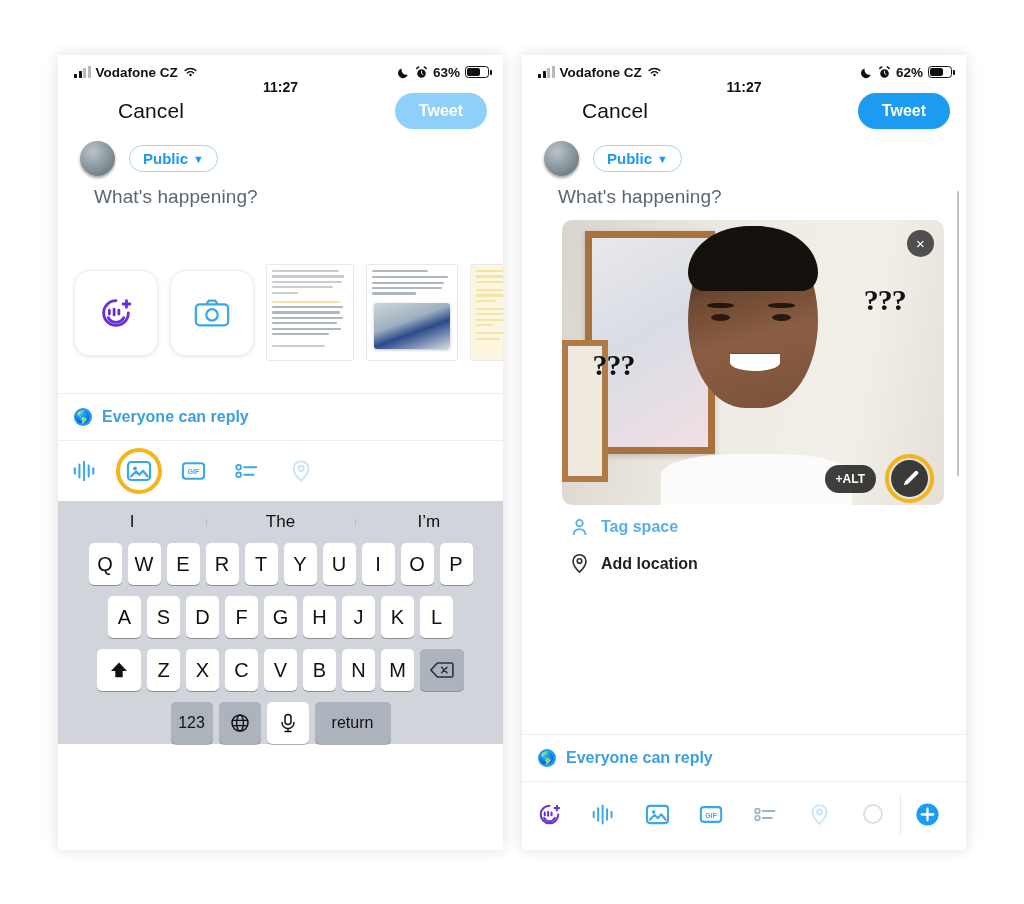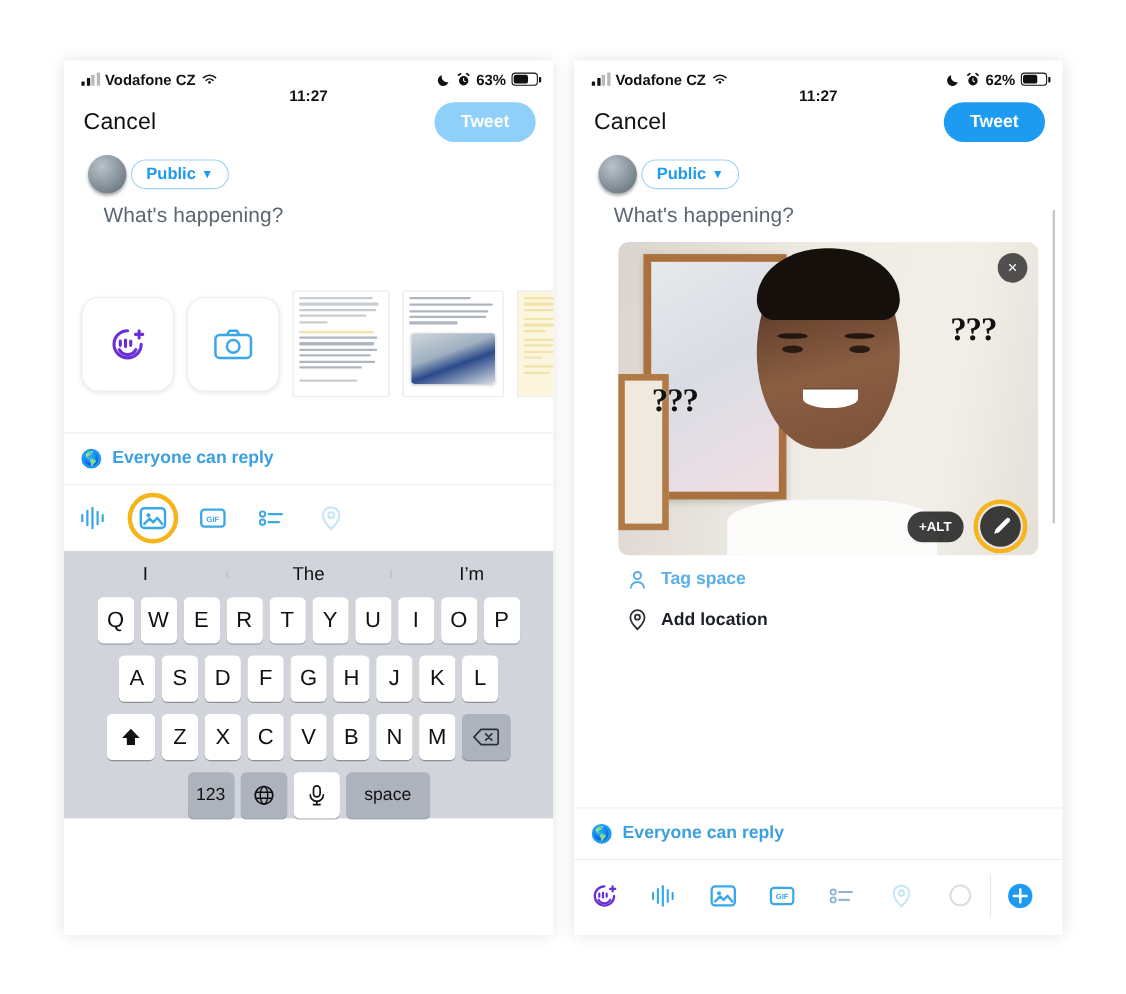--- a/index.html
+++ b/index.html
@@ -38,28 +38,28 @@
   .battery { width: 24px; height: 12px; border: 1.6px solid #111; border-radius: 3.5px;
              position: relative; display:inline-block; }
   .battery::after { content:""; position:absolute; right:-4px; top:3.4px; width:2px;
                     height:5px; background:#111; border-radius:0 1px 1px 0;}
   .battery .fill { position:absolute; left:1.3px; top:1.3px; bottom:1.3px; background:#111;
                    border-radius:2px; }
 
   
   .navbar { display:flex; align-items:center; justify-content:space-between;
             padding: 8px 16px 10px 18px; }
-  .cancel { font-size: 21px; color: #111; letter-spacing:.1px;}
+  .cancel { font-size: 21px; color: #111; letter-spacing:.1px;margin-left:42px;}
   .tweet-btn { font-size: 16px; font-weight: bold; color: #fff;
                border-radius: 999px; padding: 9px 24px; border:none;}
   .tweet-on  { background: #1d9bf0; }
   .tweet-off { background: #8ed0f9; }
 
   
-  .composer-head { display:flex; align-items:center; gap:4px; padding: 2px 16px 0 22px; }
+  .composer-head { display:flex; align-items:center; gap:14px; padding: 2px 16px 0 22px; }
   .avatar { width: 35px; height: 35px; border-radius: 50%;
             background: radial-gradient(circle at 36% 30%, #b9c3c9 0%, #8e9ba3 45%, #5d686f 100%);
             box-shadow: 0 2px 3px rgba(0,0,0,.35);}
   .public-pill { display:flex; align-items:center; gap:5px;
                  border:1.4px solid #9fd4f5; border-radius:999px;
                  padding: 4px 13px; color:#1d9bf0; font-size:15px; font-weight:bold;}
   .chev { font-size: 11px; }
 
   .whats { padding: 10px 16px 0 36px; font-size: 19px; color:#5b6672; letter-spacing:.1px;}
   .media-row { display:flex; align-items:center; gap:12px; padding: 0 0 0 16px; margin-top: 56px;}
@@ -399,21 +399,21 @@
             <path d="M2.3 7.3h15.4M2.3 12.7h15.4" stroke="#111" stroke-width="1.3"></path>
           </svg>
         </div>
         <div class="key mic">
           <svg width="18" height="20" viewBox="0 0 18 20">
             <rect x="6" y="1.5" width="6" height="10" rx="3" stroke="#111" stroke-width="1.5" fill="none"></rect>
             <path d="M3 9.5a6 6 0 0012 0" stroke="#111" stroke-width="1.5" fill="none" stroke-linecap="round"></path>
             <path d="M9 15.5v3M6 18.5h6" stroke="#111" stroke-width="1.5" stroke-linecap="round"></path>
           </svg>
         </div>
-        <div class="key return">space</div>
+        <div class="key return">return</div>
       </div>
     </div>
   </div>
 
   <div class="phone" id="phone-right">
 
     <div class="statusbar">
       <div class="sb-left">
         <span class="bars">
             <i></i>

